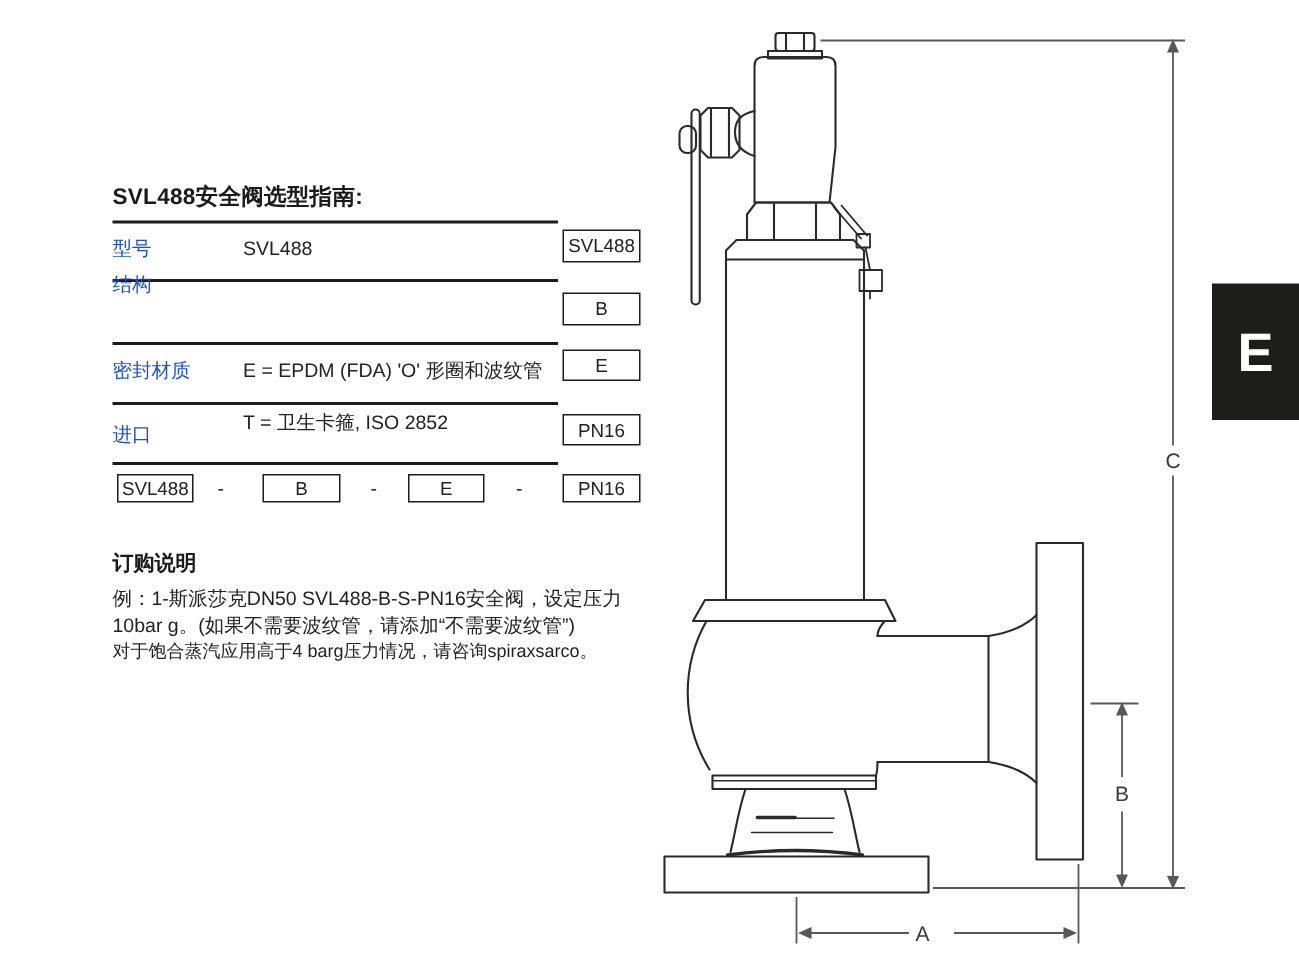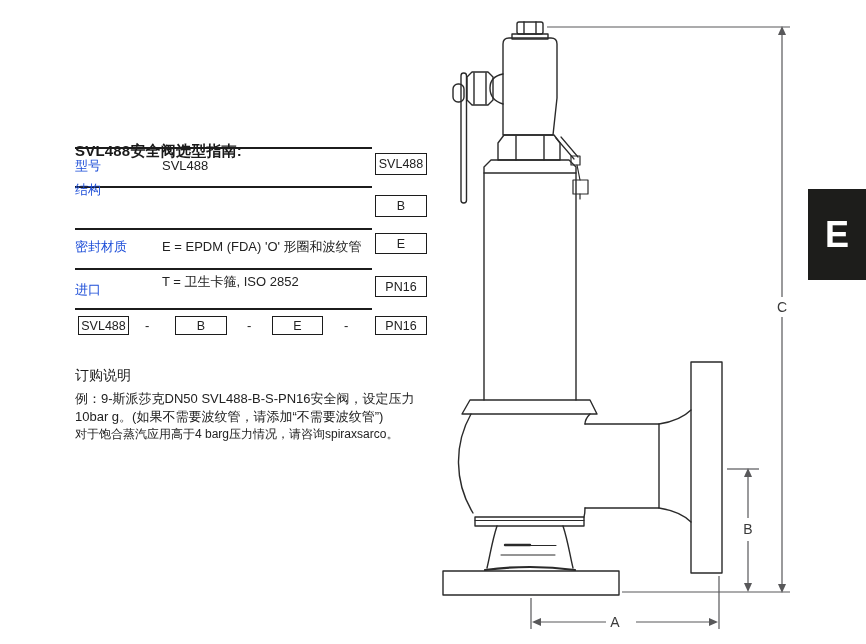--- a/index.html
+++ b/index.html
@@ -6,21 +6,21 @@
   body{
     width:866px;height:644px;position:relative;overflow:hidden;
     background:#ffffff;
     font-family:"Liberation Sans","DejaVu Sans",sans-serif;
     color:#1a1a1a;
     -webkit-font-smoothing:antialiased;
   }
   .abs{position:absolute;}
   .guide-title{
     position:absolute;left:75px;top:122px;
-    font-size:15px;font-weight:bold;letter-spacing:0.2px;margin-top:20px;
+    font-size:15px;font-weight:bold;letter-spacing:0.2px;
   }
   .rule{
     position:absolute;left:75px;width:297px;height:2px;background:#1c1c1c;
   }
   .row-label{
     position:absolute;left:75px;font-size:13px;color:#1d4ed8;
   }
   .row-value{
     position:absolute;left:162px;font-size:13px;color:#222;line-height:17px;
   }
@@ -28,21 +28,21 @@
   .code-box{
     position:absolute;box-sizing:border-box;
     border:1.6px solid #1c1c1c;background:#fff;
     display:flex;align-items:center;justify-content:center;
     font-size:12.5px;color:#222;
   }
   .dash{
     position:absolute;font-size:13px;color:#222;
   }
   .ordering-title{
-    position:absolute;left:75px;top:367px;font-size:14px;font-weight:normal;
+    position:absolute;left:75px;top:367px;font-size:14px;font-weight:bold;
   }
   .ordering-line{
     position:absolute;left:75px;font-size:13px;color:#222;white-space:nowrap;
   }
   .ordering-line.small{font-size:12px;}
   .section-tab{
     position:absolute;left:808px;top:189px;width:58px;height:91px;
     background:#1d1d1b;color:#ffffff;
     display:flex;align-items:center;justify-content:center;
     font-size:36px;font-weight:bold;
@@ -88,21 +88,21 @@
 
 <div class="code-box" style="left:78px;top:316px;width:51px;height:19px">SVL488</div>
 <div class="dash" style="left:145px;top:318px">-</div>
 <div class="code-box" style="left:175px;top:316px;width:52px;height:19px">B</div>
 <div class="dash" style="left:247px;top:318px">-</div>
 <div class="code-box" style="left:272px;top:316px;width:51px;height:19px">E</div>
 <div class="dash" style="left:344px;top:318px">-</div>
 <div class="code-box" style="left:375px;top:316px;width:52px;height:19px">PN16</div>
 
 <div class="ordering-title">订购说明</div>
-<div class="ordering-line" style="top:390px">例：9-斯派莎克DN50 SVL488-B-S-PN16安全阀，设定压力</div>
+<div class="ordering-line" style="top:390px">例：1-斯派莎克DN50 SVL488-B-S-PN16安全阀，设定压力</div>
 <div class="ordering-line" style="top:408px">10bar g。(如果不需要波纹管，请添加“不需要波纹管”)</div>
 <div class="ordering-line small" style="top:426px">对于饱合蒸汽应用高于4 barg压力情况，请咨询spiraxsarco。</div>
 
 <svg class="abs" style="left:0;top:0" width="866" height="644" viewBox="0 0 866 644">
 
   <g stroke="#2a2a2a" stroke-width="1.4" fill="none" stroke-linejoin="round" stroke-linecap="round">
 
     <g>
       <rect x="517" y="22" width="26" height="12" rx="2"></rect>
       <path d="M524,22 V34 M536,22 V34"></path>

